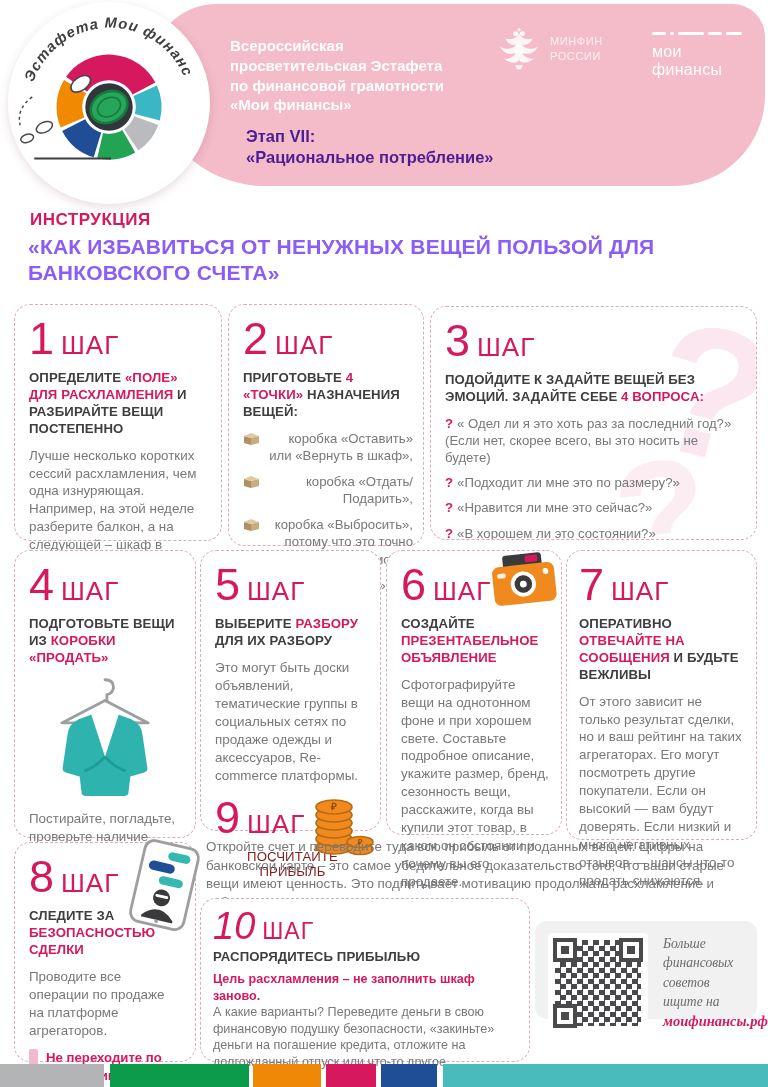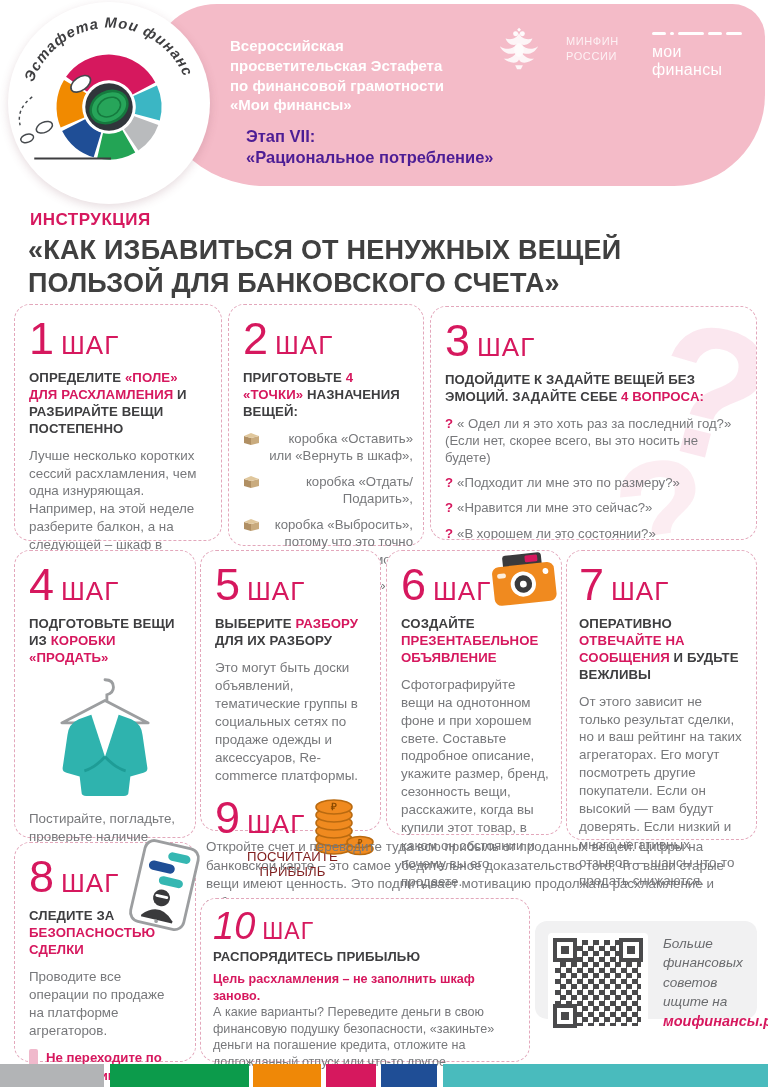--- a/index.html
+++ b/index.html
@@ -21,33 +21,33 @@
   }
   .logo-circle svg { width:100%; height:100%; }
   .program-text {
     position:absolute; left:230px; top:36px; width:232px;
     color:#fff; font-size:15px; font-weight:bold; line-height:1.32;
   }
   .stage-text {
     position:absolute; left:246px; top:126px; width:300px;
     color:#4c1d95; font-size:16.5px; font-weight:bold; line-height:1.3;
   }
-  .minfin { position:absolute; left:496px; top:26px; display:flex; align-items:center; gap:24px; }
+  .minfin { position:absolute; left:496px; top:26px; display:flex; align-items:center; gap:8px; }
   .minfin svg { width:46px; height:46px; opacity:.95; }
   .minfin-name { color:rgba(255,255,255,.8); font-size:11px; line-height:1.35; letter-spacing:.6px; }
   .mf-logo { position:absolute; left:652px; top:32px; width:100px; }
   .mf-dashes { display:flex; gap:4px; align-items:center; margin-bottom:8px; }
   .mf-dashes i { display:block; height:3px; background:#fff; border-radius:2px; }
   .mf-dashes i:nth-child(1){width:14px;} .mf-dashes i:nth-child(2){width:4px;}
   .mf-dashes i:nth-child(3){width:26px;} .mf-dashes i:nth-child(4){width:14px;}
   .mf-dashes i:nth-child(5){width:16px;}
   .mf-name { color:#fff; font-size:16px; font-weight:normal; letter-spacing:.3px; }
   
   .eyebrow { position:absolute; left:30px; top:210px; color:#d6185e; font-size:17px; font-weight:bold; letter-spacing:.5px; }
-  .big-title { position:absolute; left:28px; top:234px; width:680px; color:#404040; font-size:27px; font-weight:bold; line-height:1.22; letter-spacing:.2px; }
+  .big-title { position:absolute; left:28px; top:234px; width:680px; color:#8b5cf6; font-size:21px; font-weight:bold; line-height:1.22; letter-spacing:.2px; }
   
   .stepbox {
     position:absolute; border:1.6px dashed #e3a7bb; border-radius:16px;
     padding:14px; background:#fff;
   }
   .stepnum { display:flex; align-items:baseline; gap:7px; color:#d6185e; margin-bottom:9px; }
   .stepnum .n { font-size:45px; line-height:.9; font-weight:400; }
   .stepnum .w { font-size:26px; font-weight:400; letter-spacing:1px; }
   .shead { font-size:13.2px; font-weight:bold; line-height:1.28; color:#3e3e40; margin-bottom:9px; letter-spacing:.1px; }
   .shead .p { color:#d6185e; }
@@ -83,21 +83,21 @@
   .warn-bar .b1 { width:9px; height:46px; background:#f0b9cc; border-radius:2px; }
   .warn-text { font-size:13.2px; font-weight:bold; color:#d6185e; line-height:1.3; }
   .box10 { left:200px; top:898px; width:330px; height:164px; padding:10px 12px; }
   .box10 .stepnum { margin-bottom:4px; }
   .box10 .stepnum .n { font-size:38px;font-style:italic; }
   .box10 .stepnum .w { font-size:23px; }
   .lead { font-size:12.6px; font-weight:bold; color:#d6185e; line-height:1.32; }
   .box10 .sbody { font-size:12.6px; line-height:1.32; }
   .box10 .shead { margin-bottom:5px; }
   
-  .qr-panel { position:absolute; left:535px; top:921px; width:222px; height:98px; background:#f1f1f2; border-radius:12px; }
+  .qr-panel { position:absolute; left:535px; top:921px; width:222px; height:98px; background:#f1f1f2; border-radius:12px;font-family:Liberation Serif, serif; }
   .qr {
     position:absolute; left:13px; top:12px; width:100px; height:100px; background:#fff; border-radius:4px;
   }
   .qr .mods {
     position:absolute; left:7px; top:7px; right:7px; bottom:7px;
     background:
       repeating-conic-gradient(#4a4a4c 0% 25%, rgba(0,0,0,0) 0% 50%) 0 0 / 11px 11px;
   }
   .qr .f { position:absolute; width:24px; height:24px; border:4px solid #4a4a4c; background:#fff; }
   .qr .f::after { content:""; position:absolute; left:4px; top:4px; width:8px; height:8px; background:#4a4a4c; }

